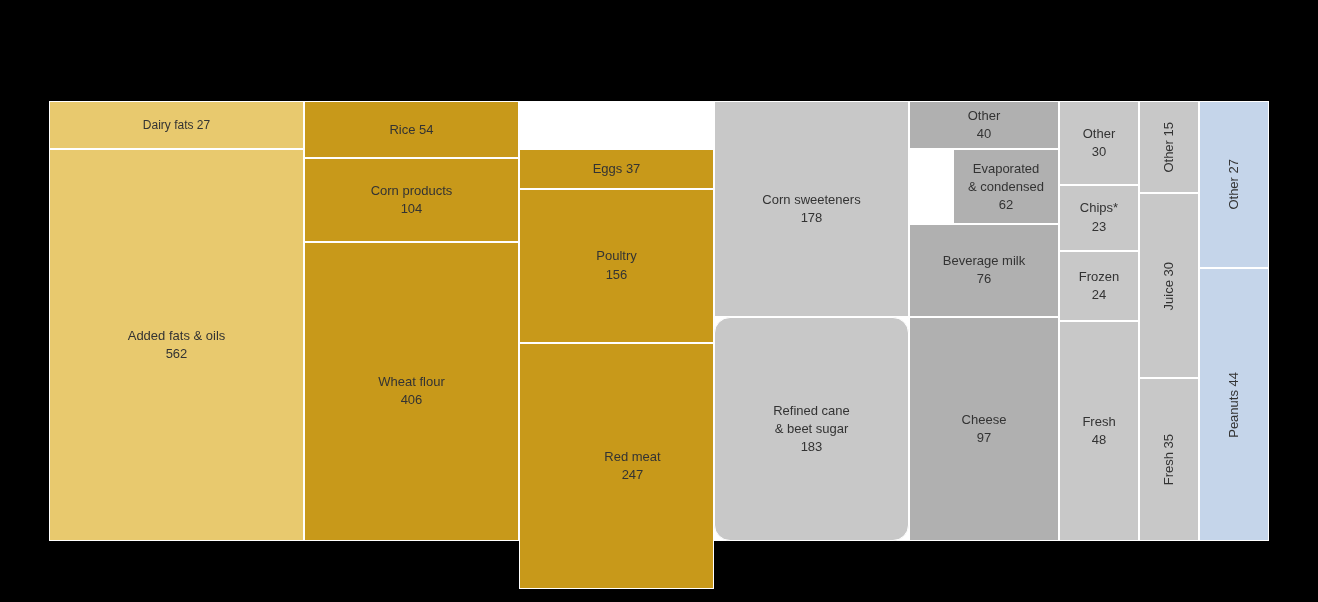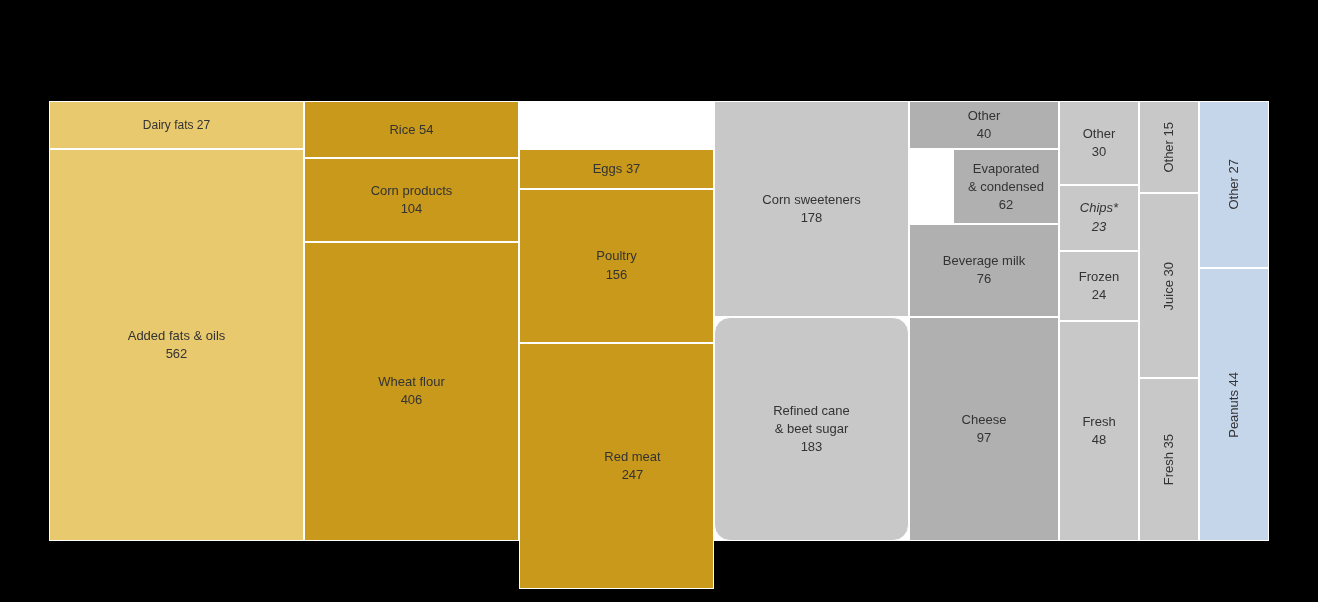--- a/index.html
+++ b/index.html
@@ -109,21 +109,21 @@
     </div>
     <div class="cell gray-mid" style="height: 51%;">
       <span>Cheese<br>97</span>
     </div>
   </div>
 
   <div class="col" style="width: 80px; height: 100%;">
     <div class="cell gray-light" style="height: 19%;">
       <span>Other<br>30</span>
     </div>
-    <div class="cell gray-light" style="height: 15%; font-style: italic;">
+    <div class="cell gray-light" style="height: 15%;">
       <span>Chips*<br>23</span>
     </div>
     <div class="cell gray-light" style="height: 16%;">
       <span>Frozen<br>24</span>
     </div>
     <div class="cell gray-light" style="height: 50%;">
       <span>Fresh<br>48</span>
     </div>
   </div>
 

